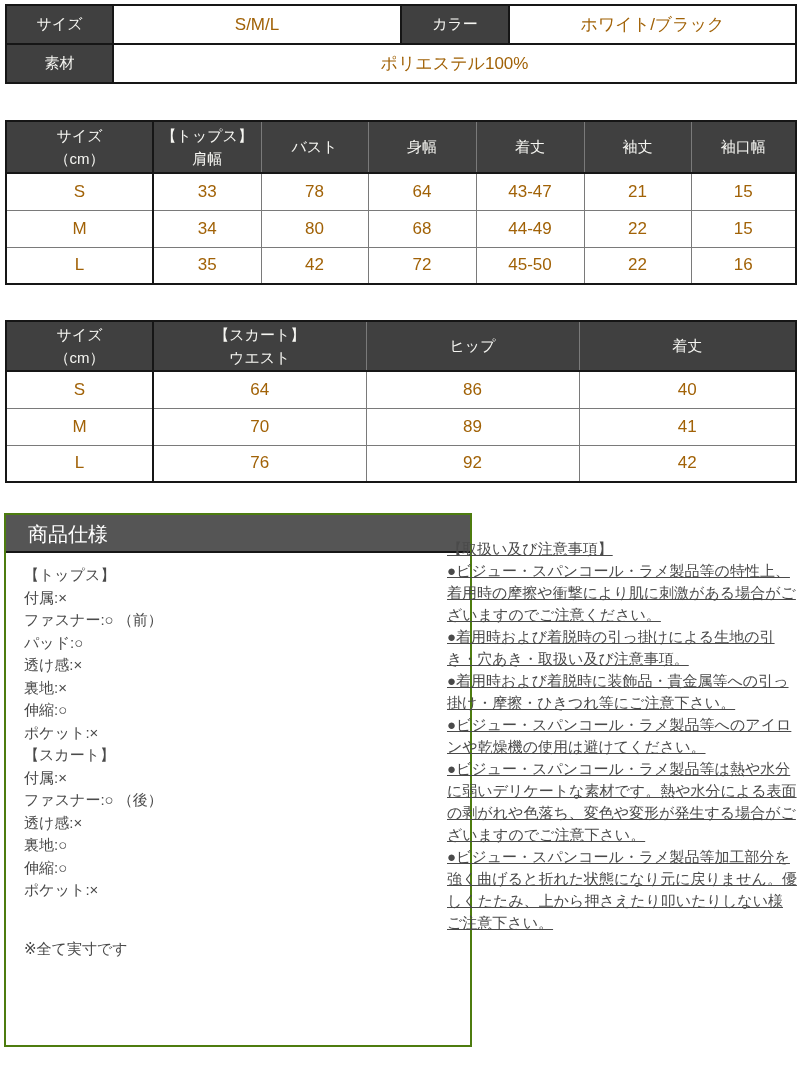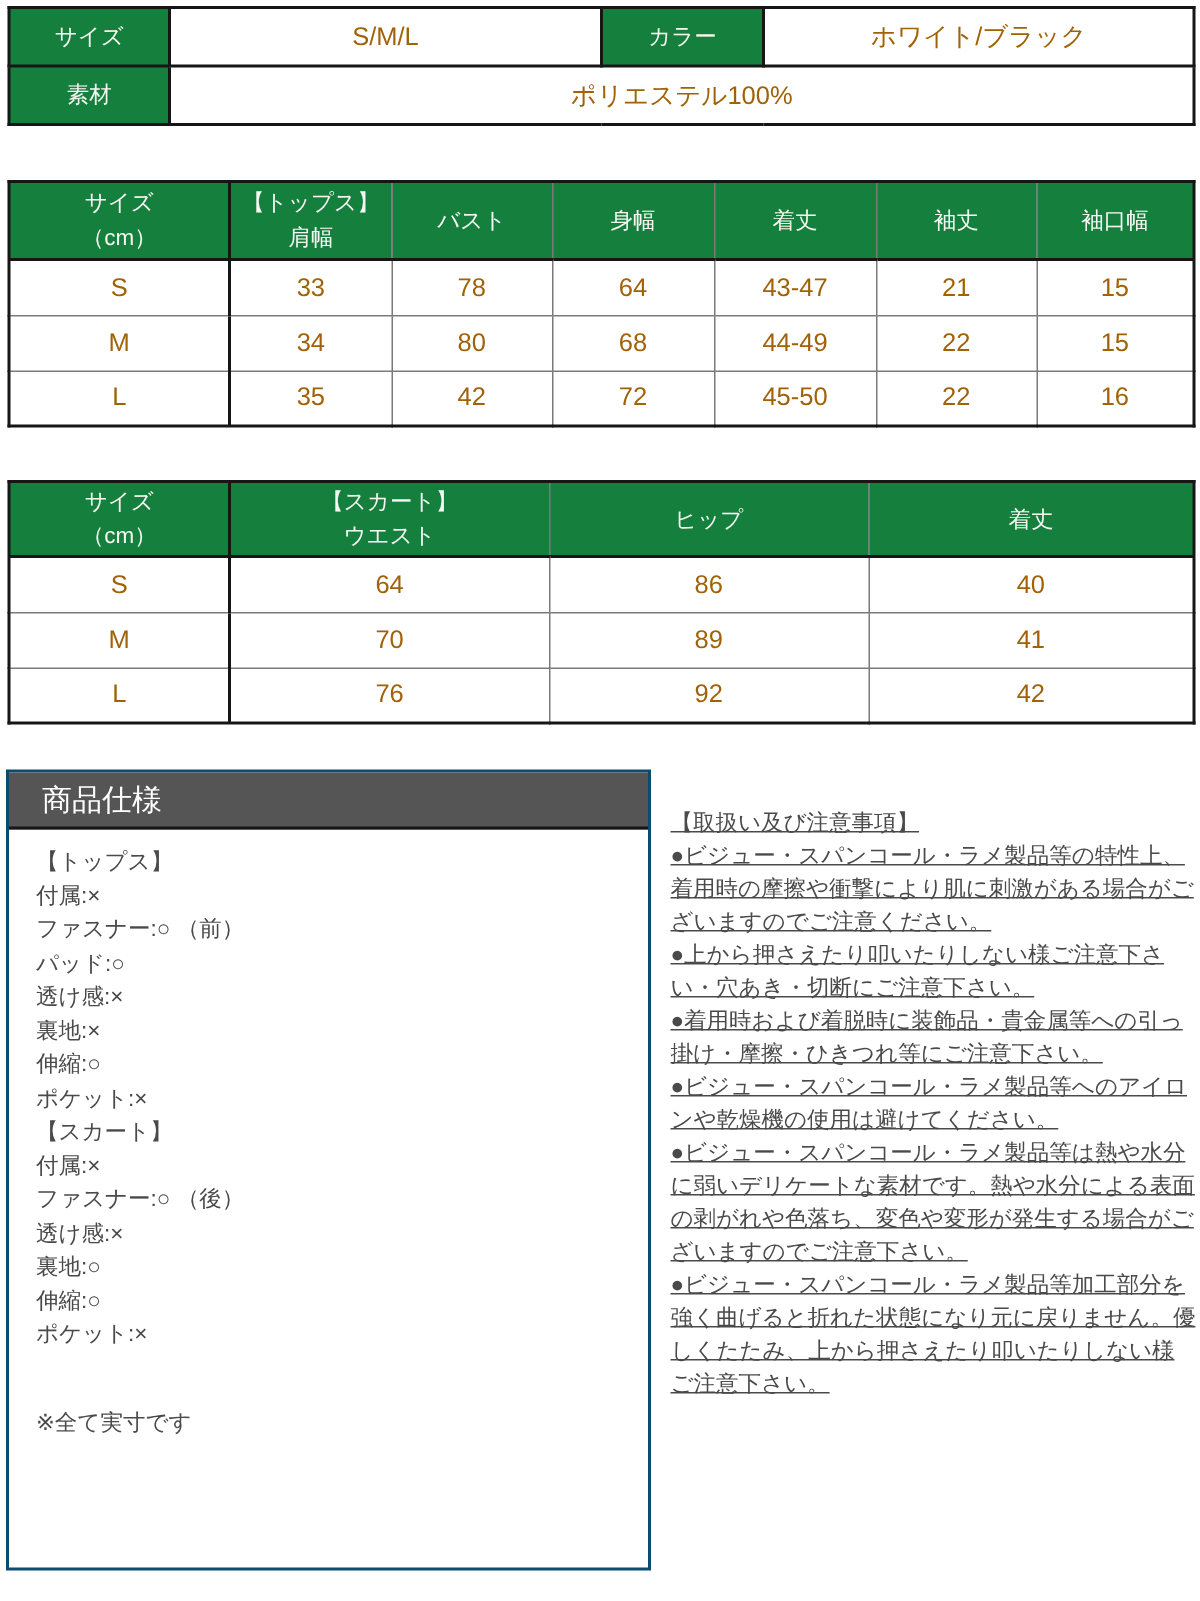--- a/index.html
+++ b/index.html
@@ -8,41 +8,41 @@
     width: 800px; height: 1067px; background: #ffffff;
     font-family: "Liberation Sans", "DejaVu Sans", sans-serif;
     color: #3a3a3a;
   }
   .page { position: relative; width: 800px; height: 1067px; overflow: hidden; background:#fff; }
 
   table { border-collapse: collapse; table-layout: fixed; position: absolute; left: 5px; width: 790px; }
   th, td { text-align: center; vertical-align: middle; padding: 0; font-weight: normal; }
 
   
-  .hdr { background: #15803d; color: #f6f6f2; font-size: 15px; }
+  .hdr { background: #404040; color: #f6f6f2; font-size: 15px; }
   .hdr .ln { display: block; line-height: 23px; }
   .val { font-size: 17px; color: #a16207; background: #ffffff; }
 
   
   #info-table th, #info-table td { border: 2px solid #161616; height: 39px; }
 
   
   .meas { border: 2px solid #161616; }
   .meas th, .meas td { border: 1px solid #7a7a7a; }
   .meas thead th { border-bottom: 2px solid #161616; }
   .meas .c1 { border-right: 2px solid #161616; }
   #tops-table thead th { height: 52px; }
   #tops-table tbody td { height: 37px; }
   #skirt-table thead th { height: 50px; }
   #skirt-table tbody td { height: 37px; }
 
   
   #spec-box {
-    position: absolute; left: 4px; top: 513px; width: 430px; height: 534px;
-    border: 2px solid #0c4a6e; background: #ffffff;
+    position: absolute; left: 4px; top: 513px; width: 468px; height: 534px;
+    border: 2px solid #4d7c0f; background: #ffffff;
   }
   #spec-title-bar {
     height: 38px; background: #555555; color: #ffffff;
     font-size: 20px; line-height: 38px; padding-left: 22px;
     border-bottom: 2px solid #161616;
   }
   #spec-content { padding: 11px 18px; font-size: 15px; line-height: 22.5px; color: #4a4a4a; }
   .spec-line { display: block; }
   #spec-note { display: block; margin-top: 36px; }
 
@@ -198,20 +198,20 @@
       <span class="spec-line">裏地:○</span>
       <span class="spec-line">伸縮:○</span>
       <span class="spec-line">ポケット:×</span>
       <span id="spec-note">※全て実寸です</span>
     </div>
   </div>
 
   <div id="care-panel">
     <p>【取扱い及び注意事項】</p>
     <p>●ビジュー・スパンコール・ラメ製品等の特性上、着用時の摩擦や衝撃により肌に刺激がある場合がございますのでご注意ください。</p>
-    <p>●上から押さえたり叩いたりしない様ご注意下さい・穴あき・切断にご注意下さい。</p>
+    <p>●着用時および着脱時の引っ掛けによる生地の引き・穴あき・取扱い及び注意事項。</p>
     <p>●着用時および着脱時に装飾品・貴金属等への引っ掛け・摩擦・ひきつれ等にご注意下さい。</p>
     <p>●ビジュー・スパンコール・ラメ製品等へのアイロンや乾燥機の使用は避けてください。</p>
     <p>●ビジュー・スパンコール・ラメ製品等は熱や水分に弱いデリケートな素材です。熱や水分による表面の剥がれや色落ち、変色や変形が発生する場合がございますのでご注意下さい。</p>
     <p>●ビジュー・スパンコール・ラメ製品等加工部分を強く曲げると折れた状態になり元に戻りません。優しくたたみ、上から押さえたり叩いたりしない様ご注意下さい。</p>
   </div>
 
 </div>
 
 </body></html>

